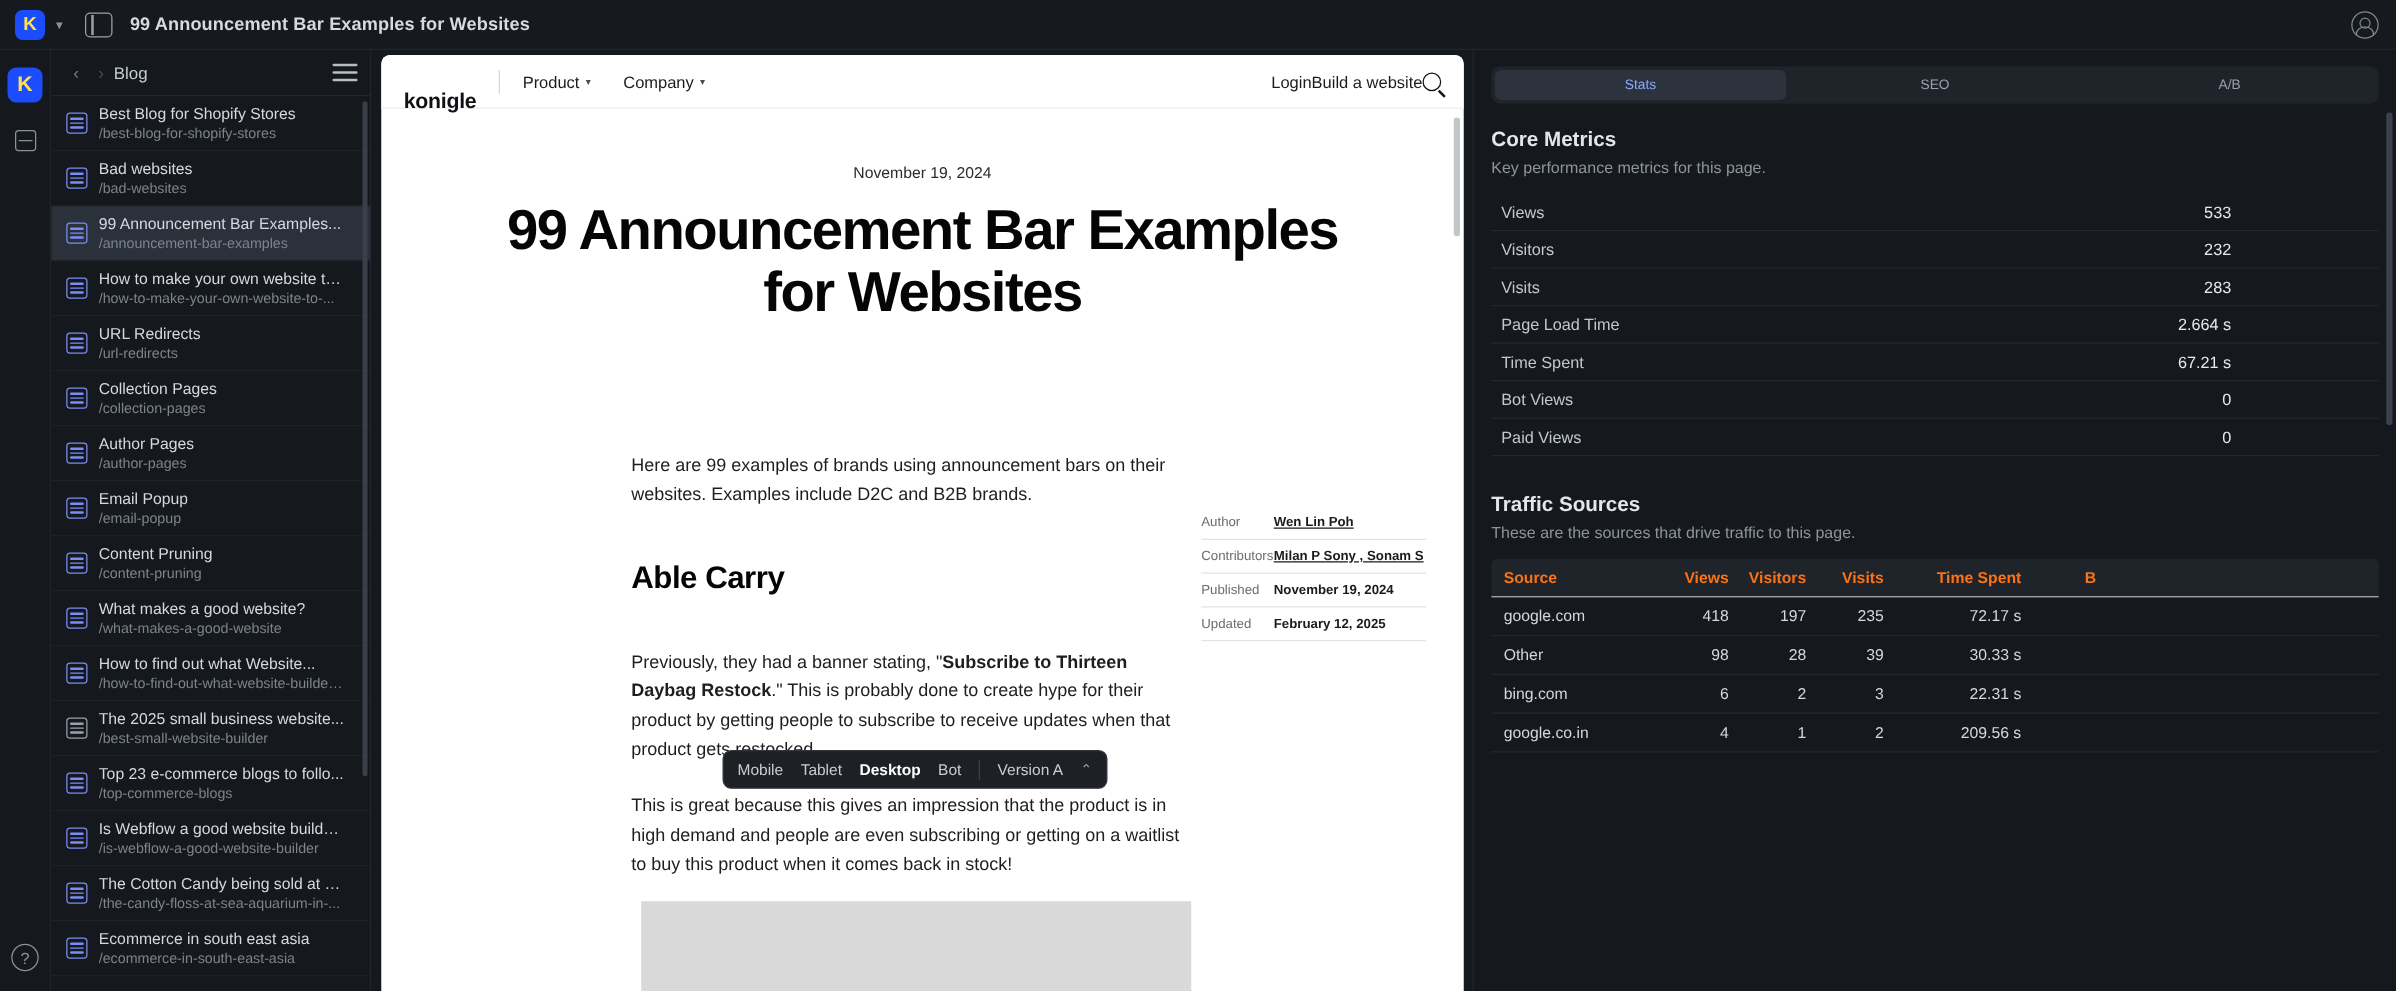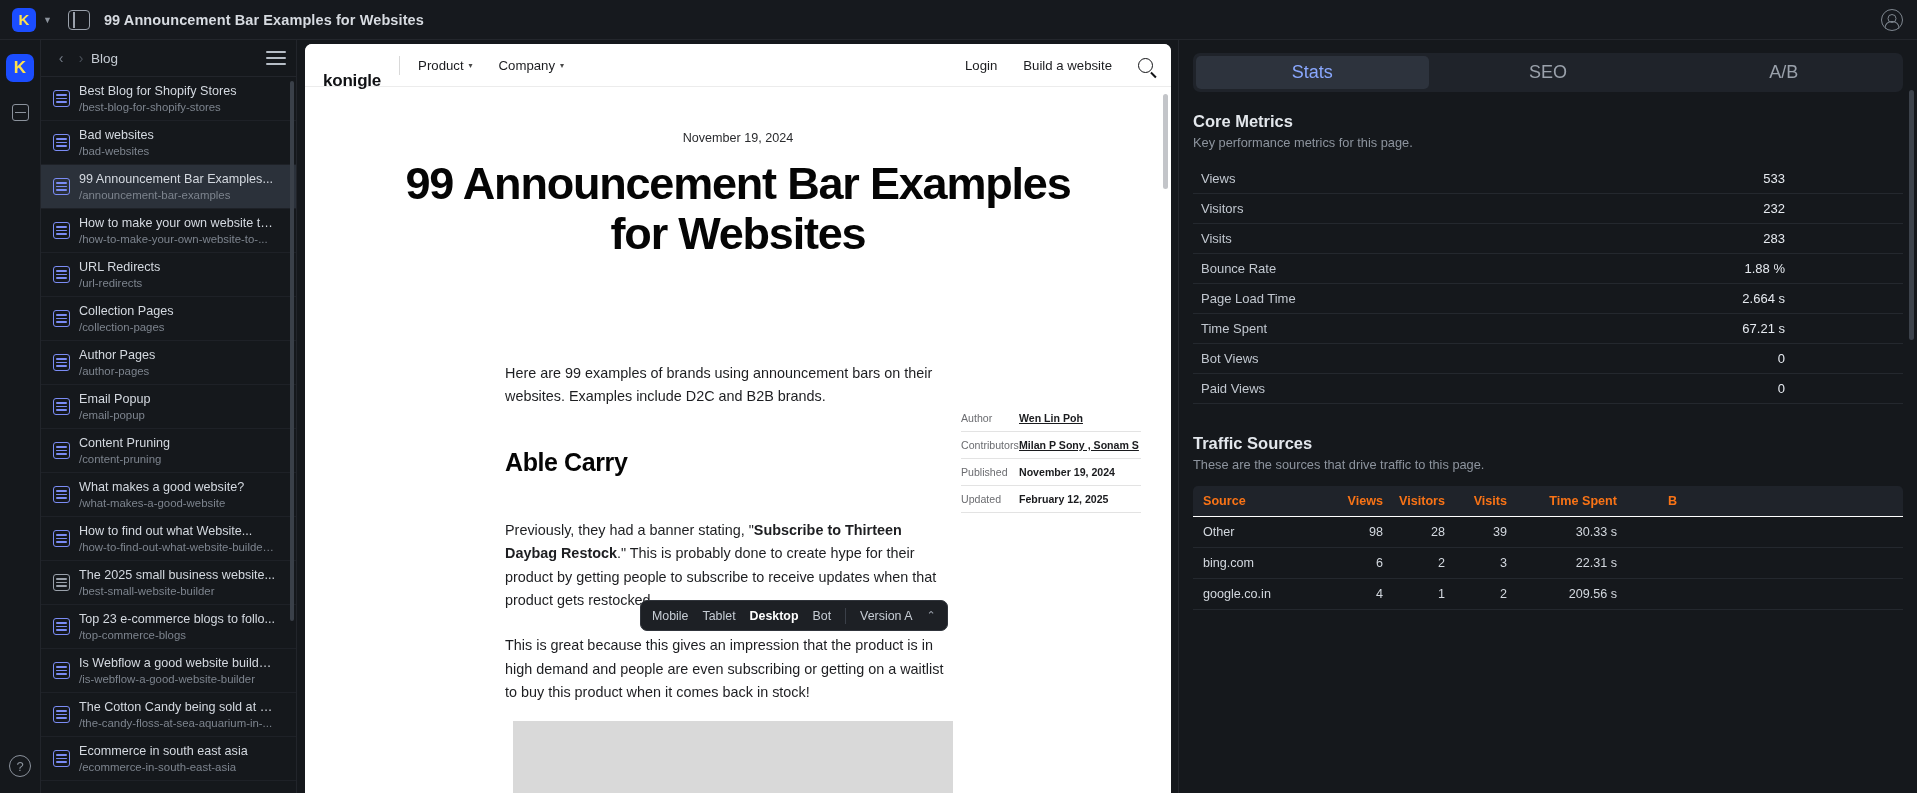--- a/index.html
+++ b/index.html
@@ -158,21 +158,21 @@
     height: 43px; display: flex; align-items: center; padding: 0 18px;
     border-bottom: 1px solid #ececec; background: #fff;
   }
   .brand { font-size: 17px; font-weight: bold; color: #101114; letter-spacing: -.2px; margin-top: 32px; }
   .nav-sep { width: 1px; height: 19px; background: #d9d9d9; margin: 0 18px; }
   .nav-link {
     font-size: 13.2px; color: #1b1c1f; margin-right: 26px;
     display: flex; align-items: center; gap: 5px;
   }
   .caret { font-size: 8px; color: #4a4a4a; }
-  .nav-right { margin-left: auto; display: flex; align-items: center; gap: 26px; }
+  .nav-right { margin-left: auto; display: flex; align-items: center; }
   .nav-right .nav-link { margin-right: 0; }
   .srch {
     width: 15px; height: 15px; border: 1.8px solid #121316; border-radius: 50%;
     position: relative;
   }
   .srch::after {
     content: ""; position: absolute; right: -5px; bottom: -4px;
     width: 7px; height: 1.8px; background: #121316; transform: rotate(45deg);
   }
 
@@ -213,42 +213,42 @@
     background: #d9d9d9;
   }
 
   .preview-scroll {
     position: absolute; right: 3px; top: 50px; width: 5px; height: 95px;
     background: #c3c5c9; border-radius: 3px;
   }
 
   
   .devicebar {
-    position: absolute; left: 640px; top: 600px;
+    position: absolute; left: 578px; top: 600px;
     height: 31px; display: flex; align-items: center;
     background: #1d2025; border: 1px solid #30343b; border-radius: 7px;
     padding: 0 11px; gap: 14px; color: #c7cdd5; font-size: 12.4px;
     z-index: 6;
   }
   .devicebar .opt { cursor: pointer; }
   .devicebar .opt.on { color: #ffffff; font-weight: bold; }
   .dev-sep { width: 1px; height: 16px; background: #3b4049; }
   .dev-caret { color: #9aa1ab; font-size: 11px; }
 
   
   .rpanel {
     position: absolute; left: 1178px; top: 40px; width: 739px; height: 753px;
     background: #15181c; border-left: 1px solid #23262c;
   }
   .tabs {
     display: flex; margin: 13px 14px 0 14px;
     background: #1f232a; border-radius: 7px; padding: 3px; gap: 3px;
   }
   .tab {
-    flex: 1 1 0; text-align: center; font-size: 18px;
+    flex: 1 1 0; text-align: center; font-size: 11px;
     color: #9aa1ab; padding: 6px 0; border-radius: 5px; cursor: pointer;
   }
   .tab.active { background: #2d333d; color: #8aa8ff; }
 
   .rp-body { padding: 0 14px; position: relative; }
   .rp-since {
     color: #9aa1ab; font-size: 13px; margin-top: 22px;
   }
   .rp-h {
     color: #e3e7ec; font-size: 16.5px; font-weight: bold; margin-top: 20px;
@@ -576,24 +576,20 @@
         </div>
         <div class="metric">
           <div class="metric-k">Visitors</div>
           <div class="metric-v">232</div>
         </div>
         <div class="metric">
           <div class="metric-k">Visits</div>
           <div class="metric-v">283</div>
         </div>
         <div class="metric">
-          <div class="metric-k">Bounce Rate</div>
-          <div class="metric-v">1.88 %</div>
-        </div>
-        <div class="metric">
           <div class="metric-k">Page Load Time</div>
           <div class="metric-v">2.664 s</div>
         </div>
         <div class="metric">
           <div class="metric-k">Time Spent</div>
           <div class="metric-v">67.21 s</div>
         </div>
         <div class="metric">
           <div class="metric-k">Bot Views</div>
           <div class="metric-v">0</div>
@@ -610,20 +606,28 @@
       <div class="tbl">
         <div class="tbl-head">
           <div class="c-src">Source</div>
           <div class="c-n">Views</div>
           <div class="c-n">Visitors</div>
           <div class="c-n">Visits</div>
           <div class="c-t">Time Spent</div>
           <div class="c-b">B</div>
         </div>
         <div id="tbl-rows">
+            <div class="tbl-row">
+              <div class="c-src">google.com</div>
+              <div class="c-n">418</div>
+              <div class="c-n">197</div>
+              <div class="c-n">235</div>
+              <div class="c-t">72.17 s</div>
+              <div class="c-b"></div>
+            </div>
             <div class="tbl-row">
               <div class="c-src">Other</div>
               <div class="c-n">98</div>
               <div class="c-n">28</div>
               <div class="c-n">39</div>
               <div class="c-t">30.33 s</div>
               <div class="c-b"></div>
             </div>
             <div class="tbl-row">
               <div class="c-src">bing.com</div>

